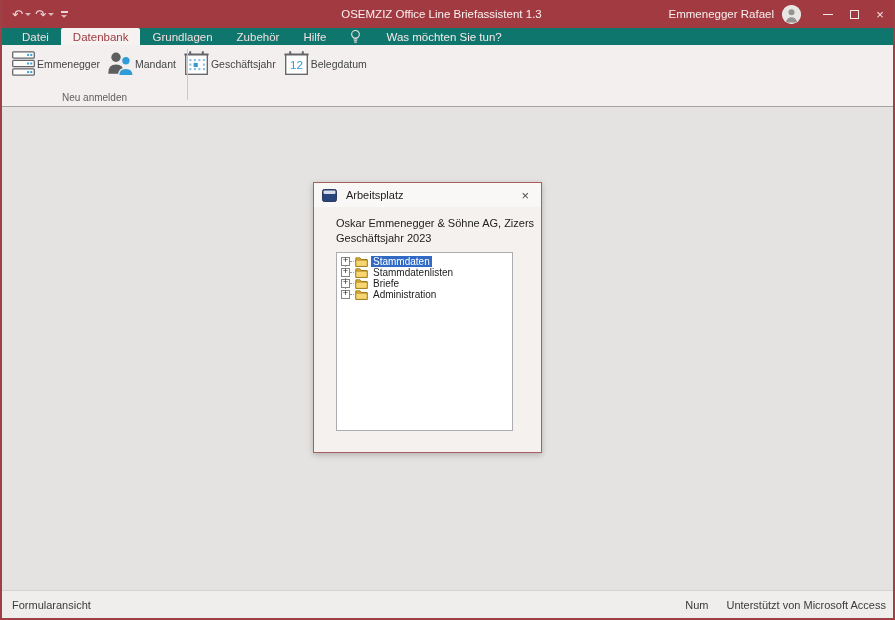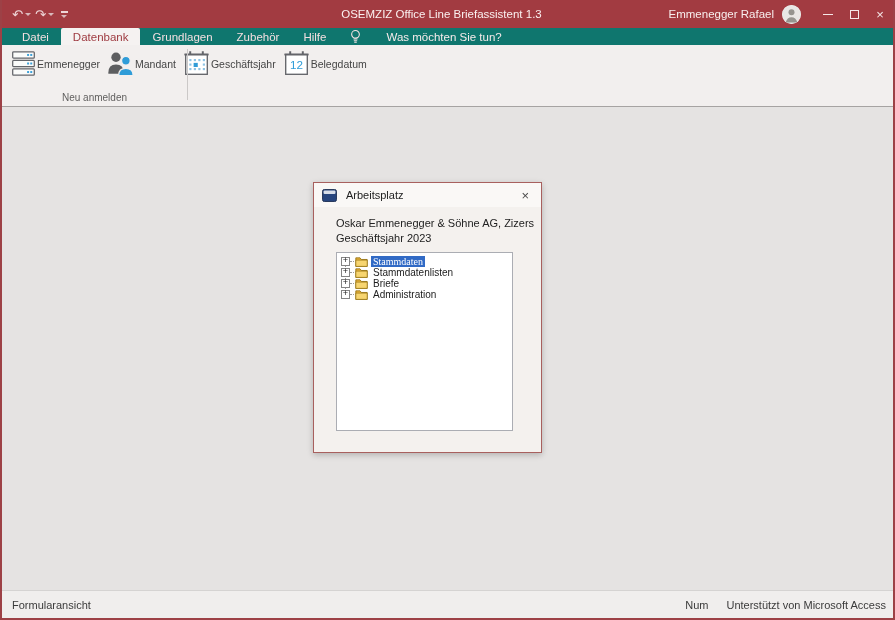--- a/index.html
+++ b/index.html
@@ -80,21 +80,21 @@
   .tree-connector { position:absolute; left:8px; top:8px; height:34px; border-left:1px dotted #9a9a9a; }
   .tree-row { position:relative; height:11px; display:flex; align-items:center; padding-left:4px; font-size:10px; color:#1c1c1c; }
   .expander {
     width:9px; height:9px; border:1px solid #848484; background:#fff; flex:none;
     font-size:9px; line-height:7px; text-align:center; color:#1c1c1c;
     font-family:"Liberation Mono", monospace;
   }
   .h-dot { width:4px; border-top:1px dotted #9a9a9a; flex:none; }
   .tree-folder { flex:none; margin:0 3px 0 1px; display:flex; }
   .tree-label { padding:0 2px; white-space:nowrap; }
-  .tree-label.selected { background:#316ac5; color:#ffffff;font-family:Liberation Serif, serif; }
+  .tree-label.selected { background:#316ac5; color:#ffffff; }
 
   
   .statusbar {
     height:28px; flex:none; background:#f0eeed; border-top:1px solid #d5d3d2;
     display:flex; align-items:center; font-size:11px; color:#3b3b3b;
   }
   .status-left { margin-left:10px; }
   .status-right { margin-left:auto; display:flex; align-items:center; gap:18px; margin-right:7px; }
 </style>
 </head>

